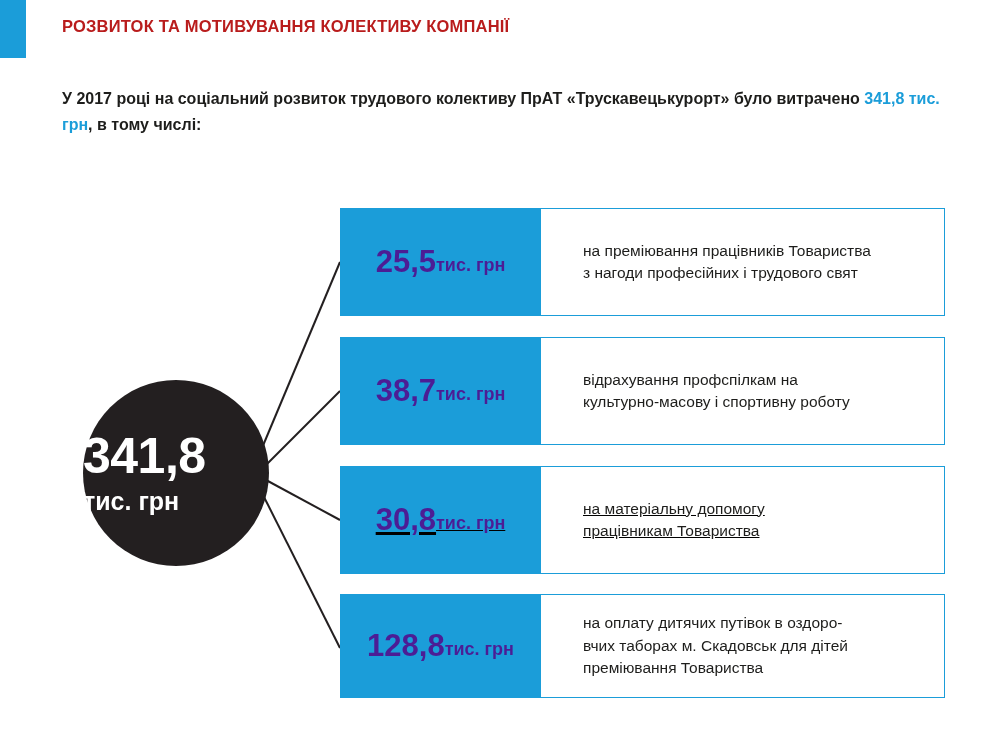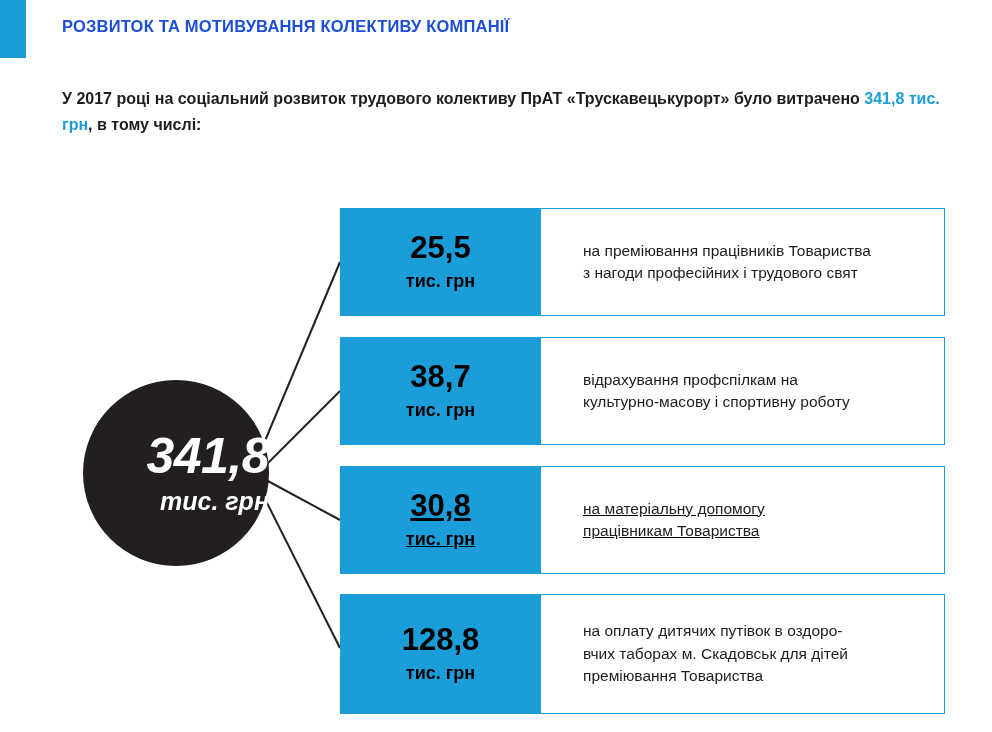--- a/index.html
+++ b/index.html
@@ -30,21 +30,21 @@
     width: 26px;
     height: 58px;
     background: #1b9dd9;
   }
   .header-title {
     position: absolute;
     left: 62px;
     top: 17px;
     font-size: 16.5px;
     font-weight: bold;
-    color: #1d4ed8;
+    color: #b91c1c;
     letter-spacing: 0.2px;
     text-transform: uppercase;
     white-space: nowrap;
   }
 
   
   .intro {
     position: absolute;
     left: 62px;
     top: 86px;
@@ -78,24 +78,23 @@
     position: absolute;
     left: 83px;
     top: 200px;
     width: 186px;
     height: 186px;
     border-radius: 50%;
     background: #231f20;
     color: #ffffff;
     display: flex;
     flex-direction: column;
-    align-items: flex-end;
+    align-items: flex-start;
     justify-content: center;
     z-index: 3;
-    font-style: italic;
   }
   .hub-value {
     font-size: 50px;
     font-weight: bold;
     line-height: 1.0;
     letter-spacing: -0.5px;
   }
   .hub-unit {
     font-size: 25px;
     font-weight: bold;
@@ -106,23 +105,23 @@
   .row {
     position: absolute;
     left: 340px;
     width: 605px;
     display: flex;
     z-index: 2;
   }
   .row-value {
     width: 201px;
     background: #1b9dd9;
-    color: #000000;
-    display: flex;
-    flex-direction: column;
+    color: #4c1d95;
+    display: flex;
+    flex-direction: row;
     align-items: center;
     justify-content: center;
     box-sizing: border-box;
   }
   .row-value .num {
     font-size: 31px;
     font-weight: bold;
     line-height: 1.05;
   }
   .row-value .unit {
@@ -141,21 +140,21 @@
     padding-right: 14px;
     font-size: 15.5px;
     color: #1d1d1b;
     line-height: 1.45;
     background: #ffffff;
   }
 
   #row-0 { top: 28px;  height: 108px; }
   #row-1 { top: 157px; height: 108px; }
   #row-2 { top: 286px; height: 108px; text-decoration: underline; }
-  #row-3 { top: 414px; height: 120px; justify-content: flex-end; }
+  #row-3 { top: 414px; height: 104px; justify-content: flex-end; }
 </style>
 </head>
 <body>
 
 <div class="header">
   <div class="header-bar"></div>
   <div class="header-title">РОЗВИТОК ТА МОТИВУВАННЯ КОЛЕКТИВУ КОМПАНІЇ</div>
 </div>
 
 <div class="intro">

